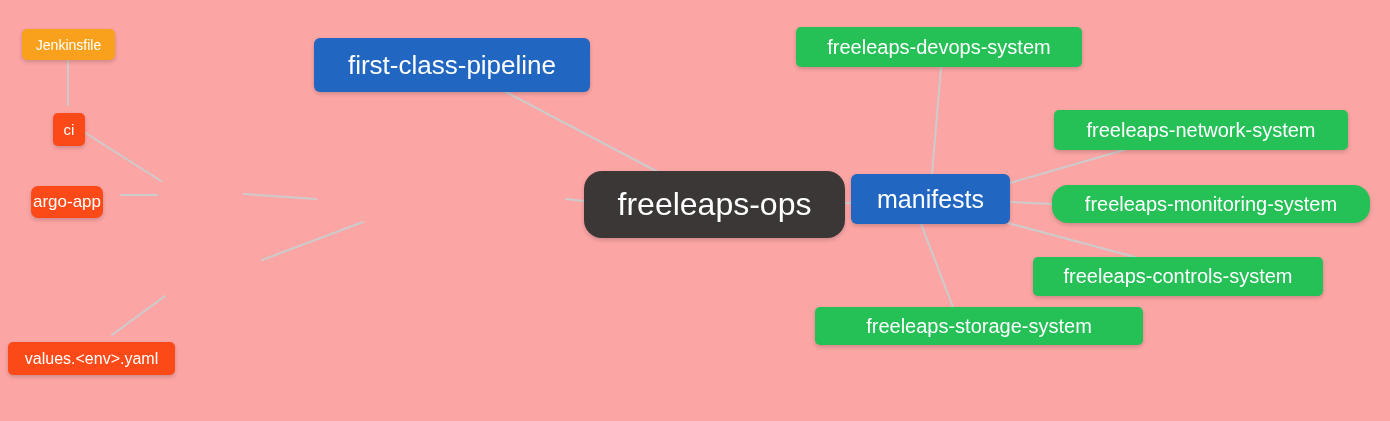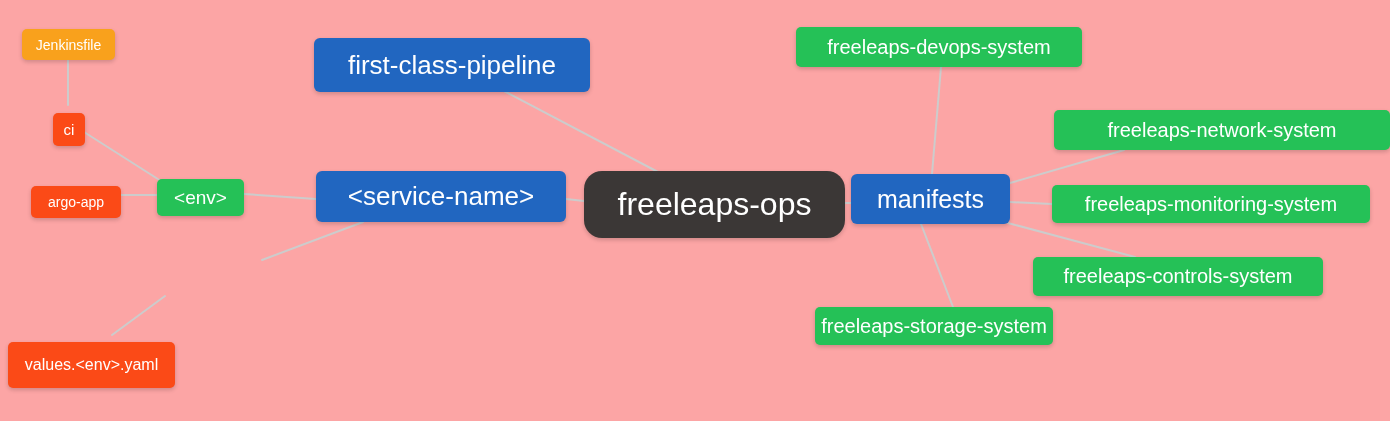--- a/index.html
+++ b/index.html
@@ -66,38 +66,36 @@
     <line x1="1010" y1="183" x2="1124" y2="150"></line>
     <line x1="1010" y1="202" x2="1052" y2="204"></line>
     <line x1="1008" y1="223" x2="1135" y2="257"></line>
     <line x1="921" y1="224" x2="953" y2="307"></line>
   </svg>
 
   <div class="node n-amber" style="left:22px;  top:29px;  width:93px;  height:31px; font-size:14px;">Jenkinsfile</div>
 
   <div class="node n-red" style="left:53px;  top:105px; width:32px;  height:33px; font-size:15px;">ci</div>
 
-  <div class="node n-red" style="left:31px;  top:178px; width:90px;  height:32px; font-size:14px;">argo-app</div>
-
-  <div class="node n-green" style="left:157px; top:179px; width:87px;  height:37px; font-size:19px;">&lt;env&gt;</div>
+  <div class="node n-red" style="left:31px;  top:178px; width:72px;  height:32px; font-size:17px;border-radius:7px;">argo-app</div>
 
 
-  <div class="node n-red" style="left:8px;   top:334px; width:167px; height:46px; font-size:16px;">values.&lt;env&gt;.yaml</div>
+
+  <div class="node n-red" style="left:8px;   top:334px; width:167px; height:33px; font-size:16px;">values.&lt;env&gt;.yaml</div>
 
   <div class="node n-blue" style="left:314px; top:38px;  width:276px; height:54px; font-size:26px;">first-class-pipeline</div>
 
-  <div class="node n-blue" style="left:316px; top:171px; width:250px; height:51px; font-size:26px;">&lt;service-name&gt;</div>
 
   <div class="node n-root" style="left:584px; top:171px; width:261px; height:67px; font-size:32px;">freeleaps-ops</div>
 
   <div class="node n-green" style="left:796px; top:27px;  width:286px; height:40px; font-size:20px;">freeleaps-devops-system</div>
 
   <div class="node n-blue" style="left:851px; top:174px; width:159px; height:50px; font-size:25px;">manifests</div>
 
-  <div class="node n-green" style="left:1054px; top:110px; width:336px; height:40px; font-size:20px;">freeleaps-network-system</div>
+  <div class="node n-green" style="left:1054px; top:110px; width:294px; height:40px; font-size:20px;">freeleaps-network-system</div>
 
-  <div class="node n-green" style="left:1052px; top:185px; width:318px; height:38px; font-size:20px;">freeleaps-monitoring-system</div>
+  <div class="node n-green" style="left:1052px; top:185px; width:318px; height:38px; font-size:20px;border-radius:16px;">freeleaps-monitoring-system</div>
 
   <div class="node n-green" style="left:1033px; top:257px; width:290px; height:39px; font-size:20px;">freeleaps-controls-system</div>
 
-  <div class="node n-green" style="left:815px; top:307px; width:238px; height:38px; font-size:20px;">freeleaps-storage-system</div>
+  <div class="node n-green" style="left:815px; top:307px; width:328px; height:38px; font-size:20px;">freeleaps-storage-system</div>
 
 </div>
 
 </body></html>

